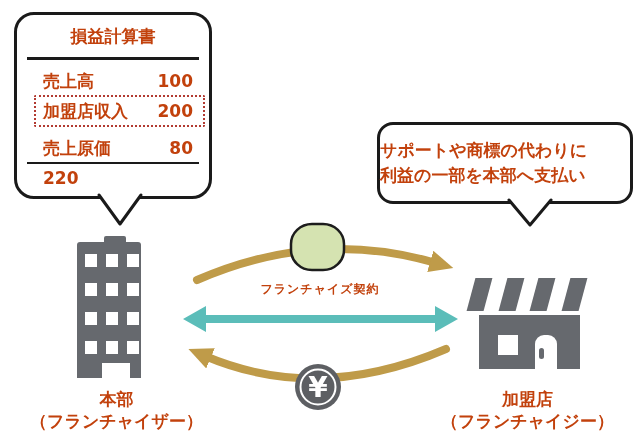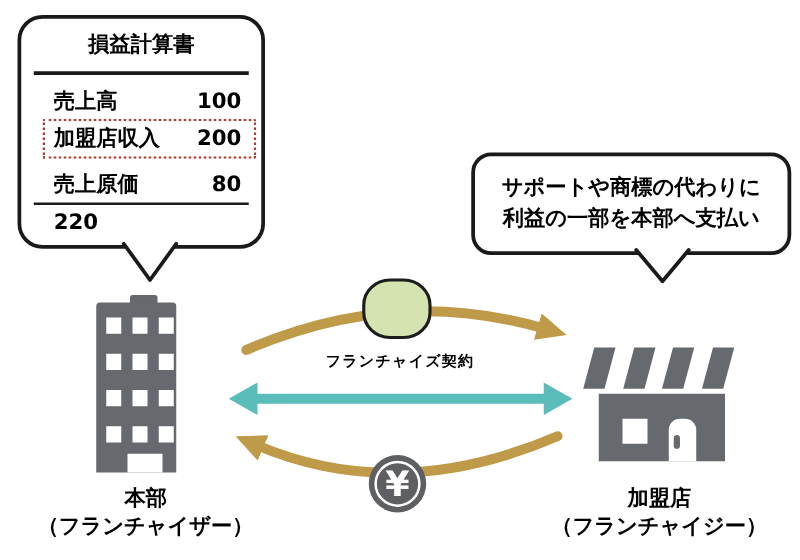--- a/index.html
+++ b/index.html
@@ -1,18 +1,18 @@
 <!DOCTYPE html>
 <html><head>
 <meta charset="utf-8">
 <style>
   html,body { margin:0; padding:0; background:#fff; }
   .canvas {
     position:relative; width:640px; height:448px; background:#fff;
-    font-family:"DejaVu Sans", sans-serif; color:#000000; overflow:hidden;
+    font-family:"DejaVu Sans", sans-serif; color:#c2410c; overflow:hidden;
   }
   
   .callout {
     position:absolute; background:#fff; border:3px solid #1a1a1a;
     box-sizing:border-box; z-index:1;
   }
   .pl-box { left:14px; top:12px; width:198px; height:187px; border-radius:20px; padding-top:6px; }
   .pl-title { text-align:center; font-size:17px; font-weight:bold; padding-top:4px; line-height:22px; }
   .pl-divider { height:3px; background:#1a1a1a; margin:10px 10px 0; }
   .pl-row {
@@ -23,21 +23,21 @@
   .row-franchise {
     margin:3px 4px 0 17px; border:2px dotted #b23a31;
     padding:3px 10px 3px 7px; border-radius:2px;
   }
   .row-cost { margin-top:10px; }
   .pl-underline { height:2px; background:#1a1a1a; margin:3px 10px; }
   .row-gross { margin-top:1px; }
 
   .payment-box {
     left:377px; top:122px; width:256px; height:82px; border-radius:16px;
-    display:flex; flex-direction:column; justify-content:center; align-items:center;
+    display:flex; flex-direction:column; justify-content:center; align-items:flex-start;
     font-size:17px; font-weight:bold; line-height:25px; white-space:nowrap;
   }
 
   
   .building {
     position:absolute; left:77px; top:242px; width:64px; height:136px;
     background:#66696e; border-radius:3px 3px 0 0; z-index:1;
   }
   .building-bump { position:absolute; left:27px; top:-6px; width:22px; height:7px; background:#66696e; border-radius:2px 2px 0 0; }
   .building-windows {

